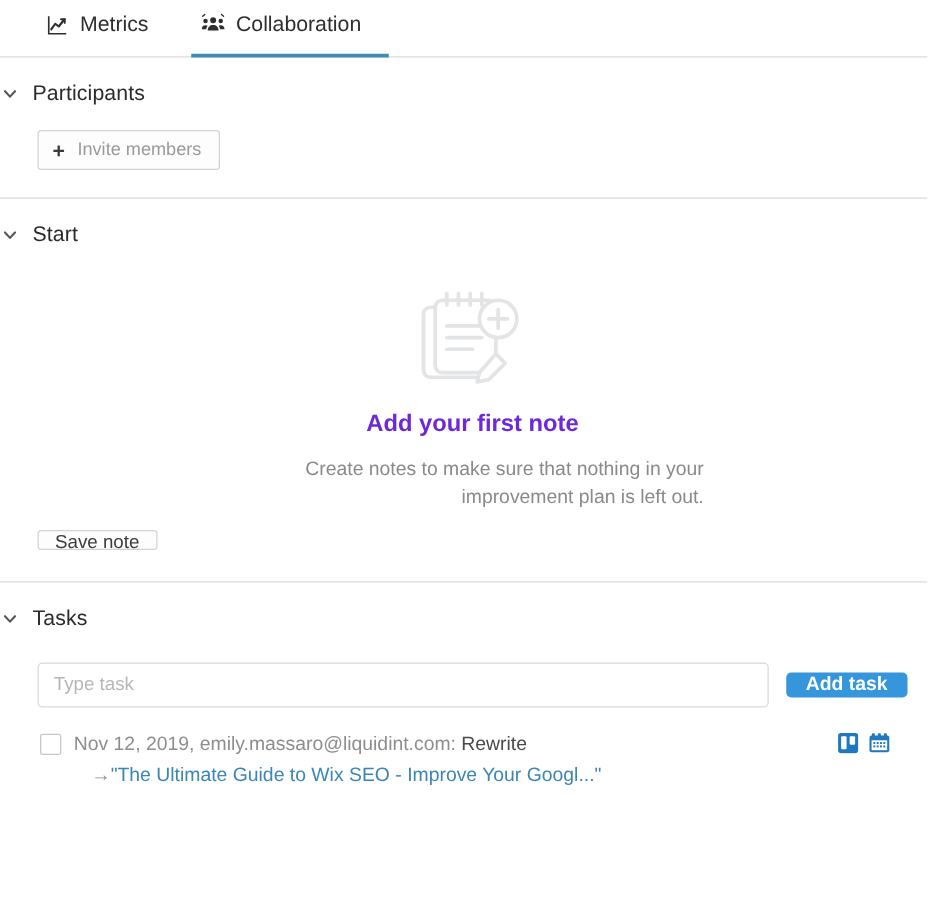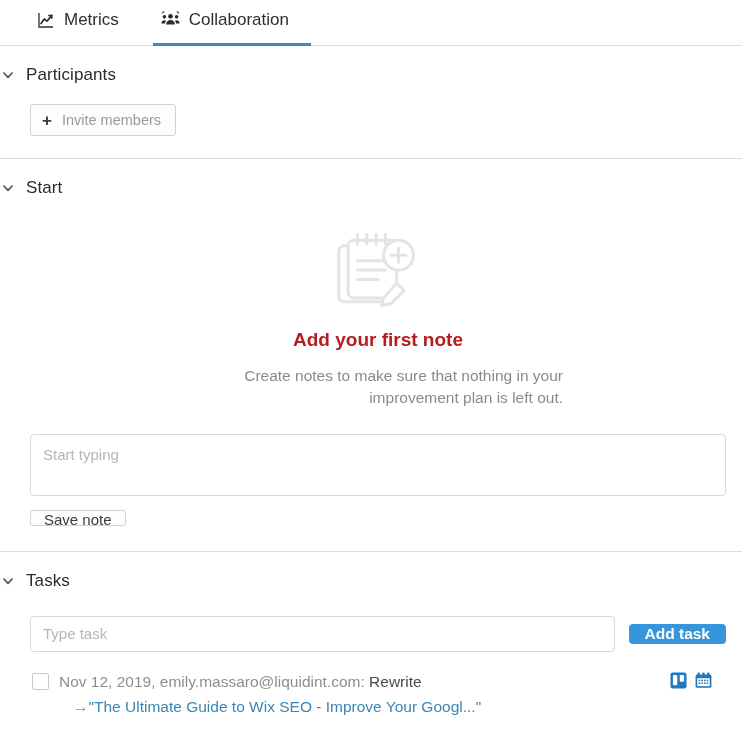--- a/index.html
+++ b/index.html
@@ -110,21 +110,21 @@
   }
   .empty-illu {
     width: 86px;
     height: 84px;
     margin: 0 auto 16px auto;
     display: block;
   }
   .empty-title {
     font-size: 19px;
     font-weight: 700;
-    color: #b91c1c;
+    color: #6d28d9;
     margin: 0 0 14px 0;
   }
   .empty-sub {
     font-size: 15.5px;
     color: #8a8a8a;
     line-height: 1.45;
     max-width: 370px;
     margin: 0 auto;
     text-align: right;
   }
@@ -299,21 +299,20 @@
         <path d="M24 6 V16 M34 6 V16 M44 6 V16 M54 6 V16" stroke="#e2e4e6" stroke-width="3.2" stroke-linecap="round"></path>
         <path d="M24 34 H54 M24 44 H54 M24 54 H46" stroke="#e2e4e6" stroke-width="3.2" stroke-linecap="round"></path>
         <path d="M52 74 L66 58 L74 66 L60 80 L50 82 Z" fill="#ffffff" stroke="#e2e4e6" stroke-width="3.2" stroke-linejoin="round"></path>
         <circle cx="68" cy="28" r="16" fill="#ffffff" stroke="#e2e4e6" stroke-width="3.2"></circle>
         <path d="M68 20 V36 M60 28 H76" stroke="#e2e4e6" stroke-width="3.2" stroke-linecap="round"></path>
       </svg>
       <div class="empty-title">Add your first note</div>
       <div class="empty-sub">Create notes to make sure that nothing in your improvement plan is left out.</div>
     </div>
 
-    <textarea class="note-input" placeholder="Start typing" style=""></textarea>
 
     <button class="save-btn">Save note</button>
   </div>
 </div>
 
 <div class="section" style="border-bottom:none;">
   <div class="section-head">
     <span class="chev">
       <svg width="14" height="14" viewBox="0 0 14 14">
         <path d="M3 5 L7 9.3 L11 5" stroke="#555" stroke-width="1.7" fill="none" stroke-linecap="round" stroke-linejoin="round"></path>

